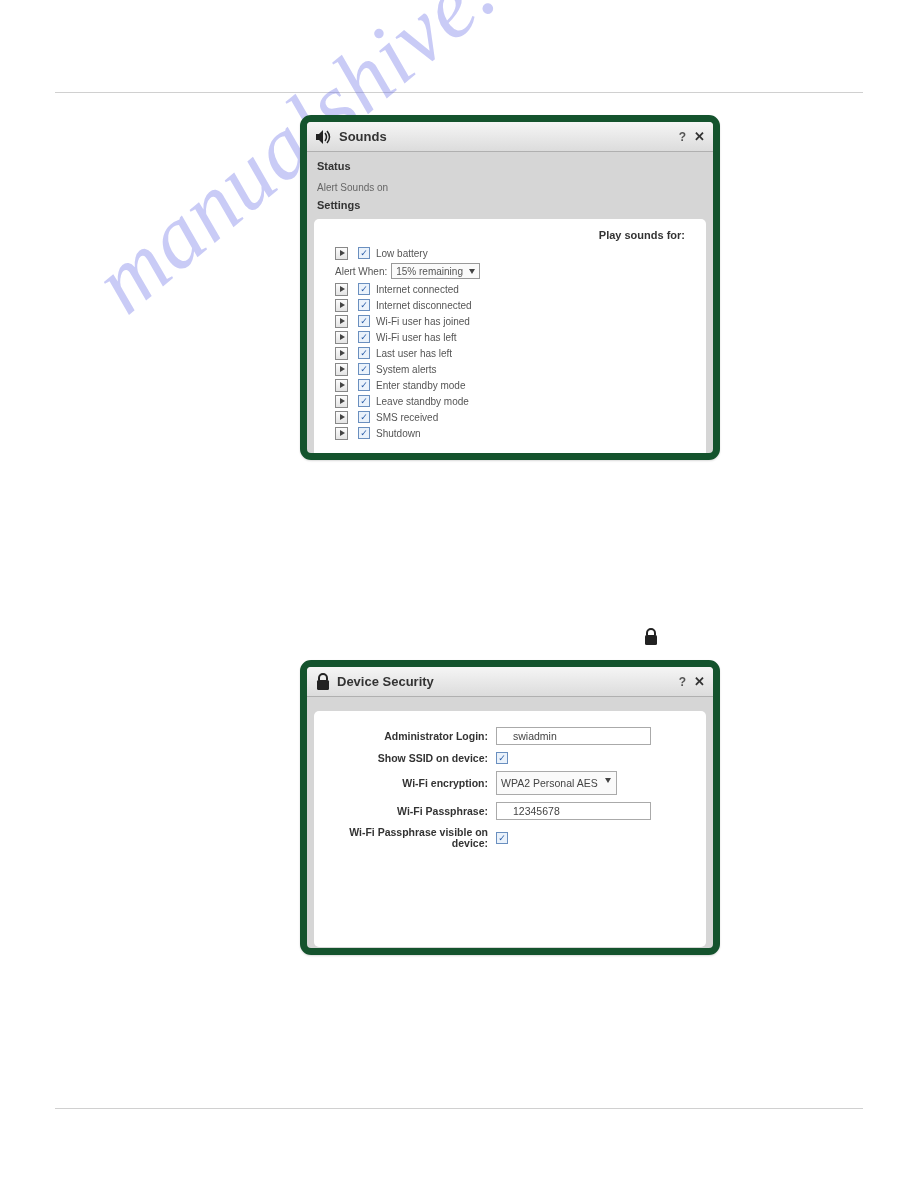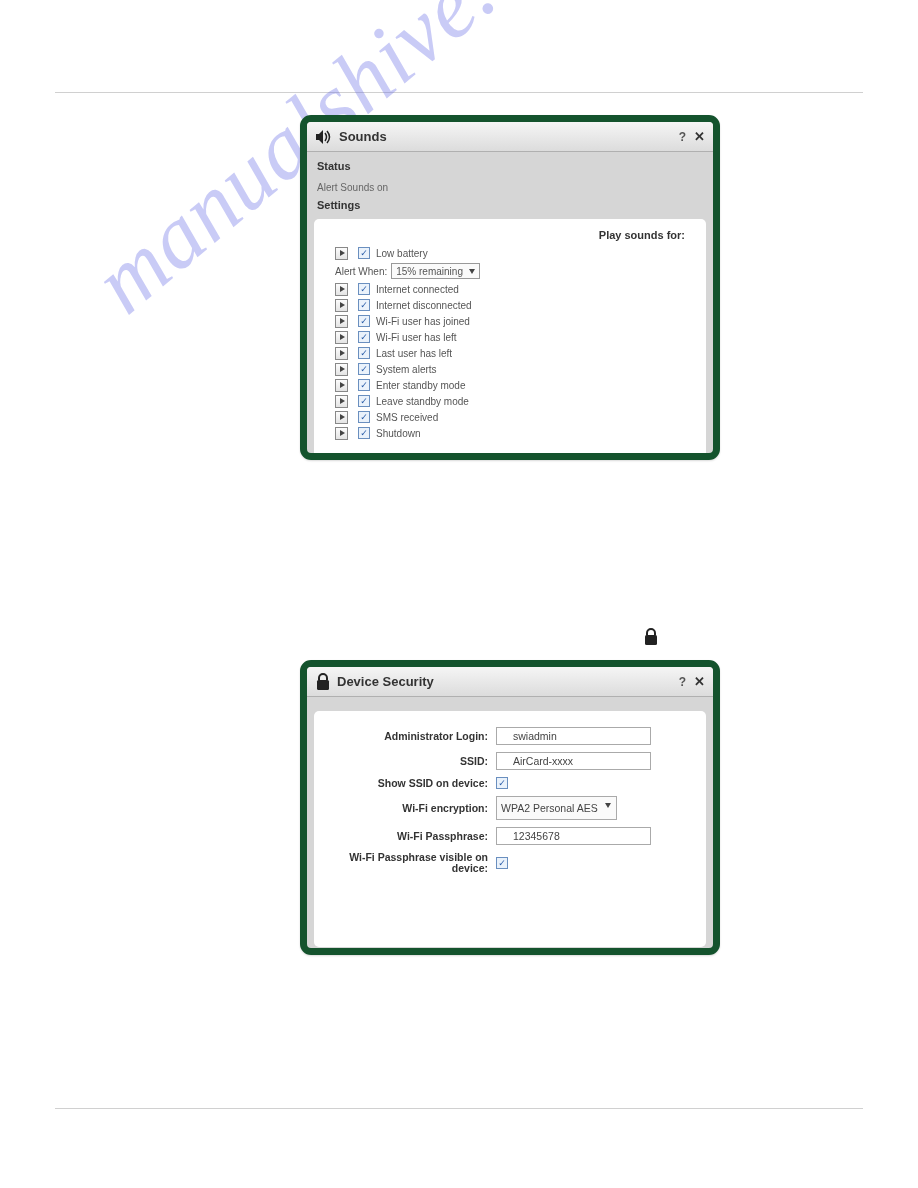--- a/index.html
+++ b/index.html
@@ -242,24 +242,20 @@
       <span class="help">?</span>
       <span class="close">✕</span>
     </span>
   </div>
   <div class="whitebox whitebox-security">
     <div class="form-row">
       <span class="form-label">Administrator Login:</span>
       <input class="form-input" value="swiadmin" style="">
     </div>
     <div class="form-row">
-      <span class="form-label">SSID:</span>
-      <input class="form-input" value="AirCard-xxxx" style="">
-    </div>
-    <div class="form-row">
       <span class="form-label">Show SSID on device:</span>
       <span class="chk">✓</span>
     </div>
     <div class="form-row">
       <span class="form-label">Wi-Fi encryption:</span>
       <span class="form-select">
           <span>WPA2 Personal AES</span>
         </span>
     </div>
     <div class="form-row">

